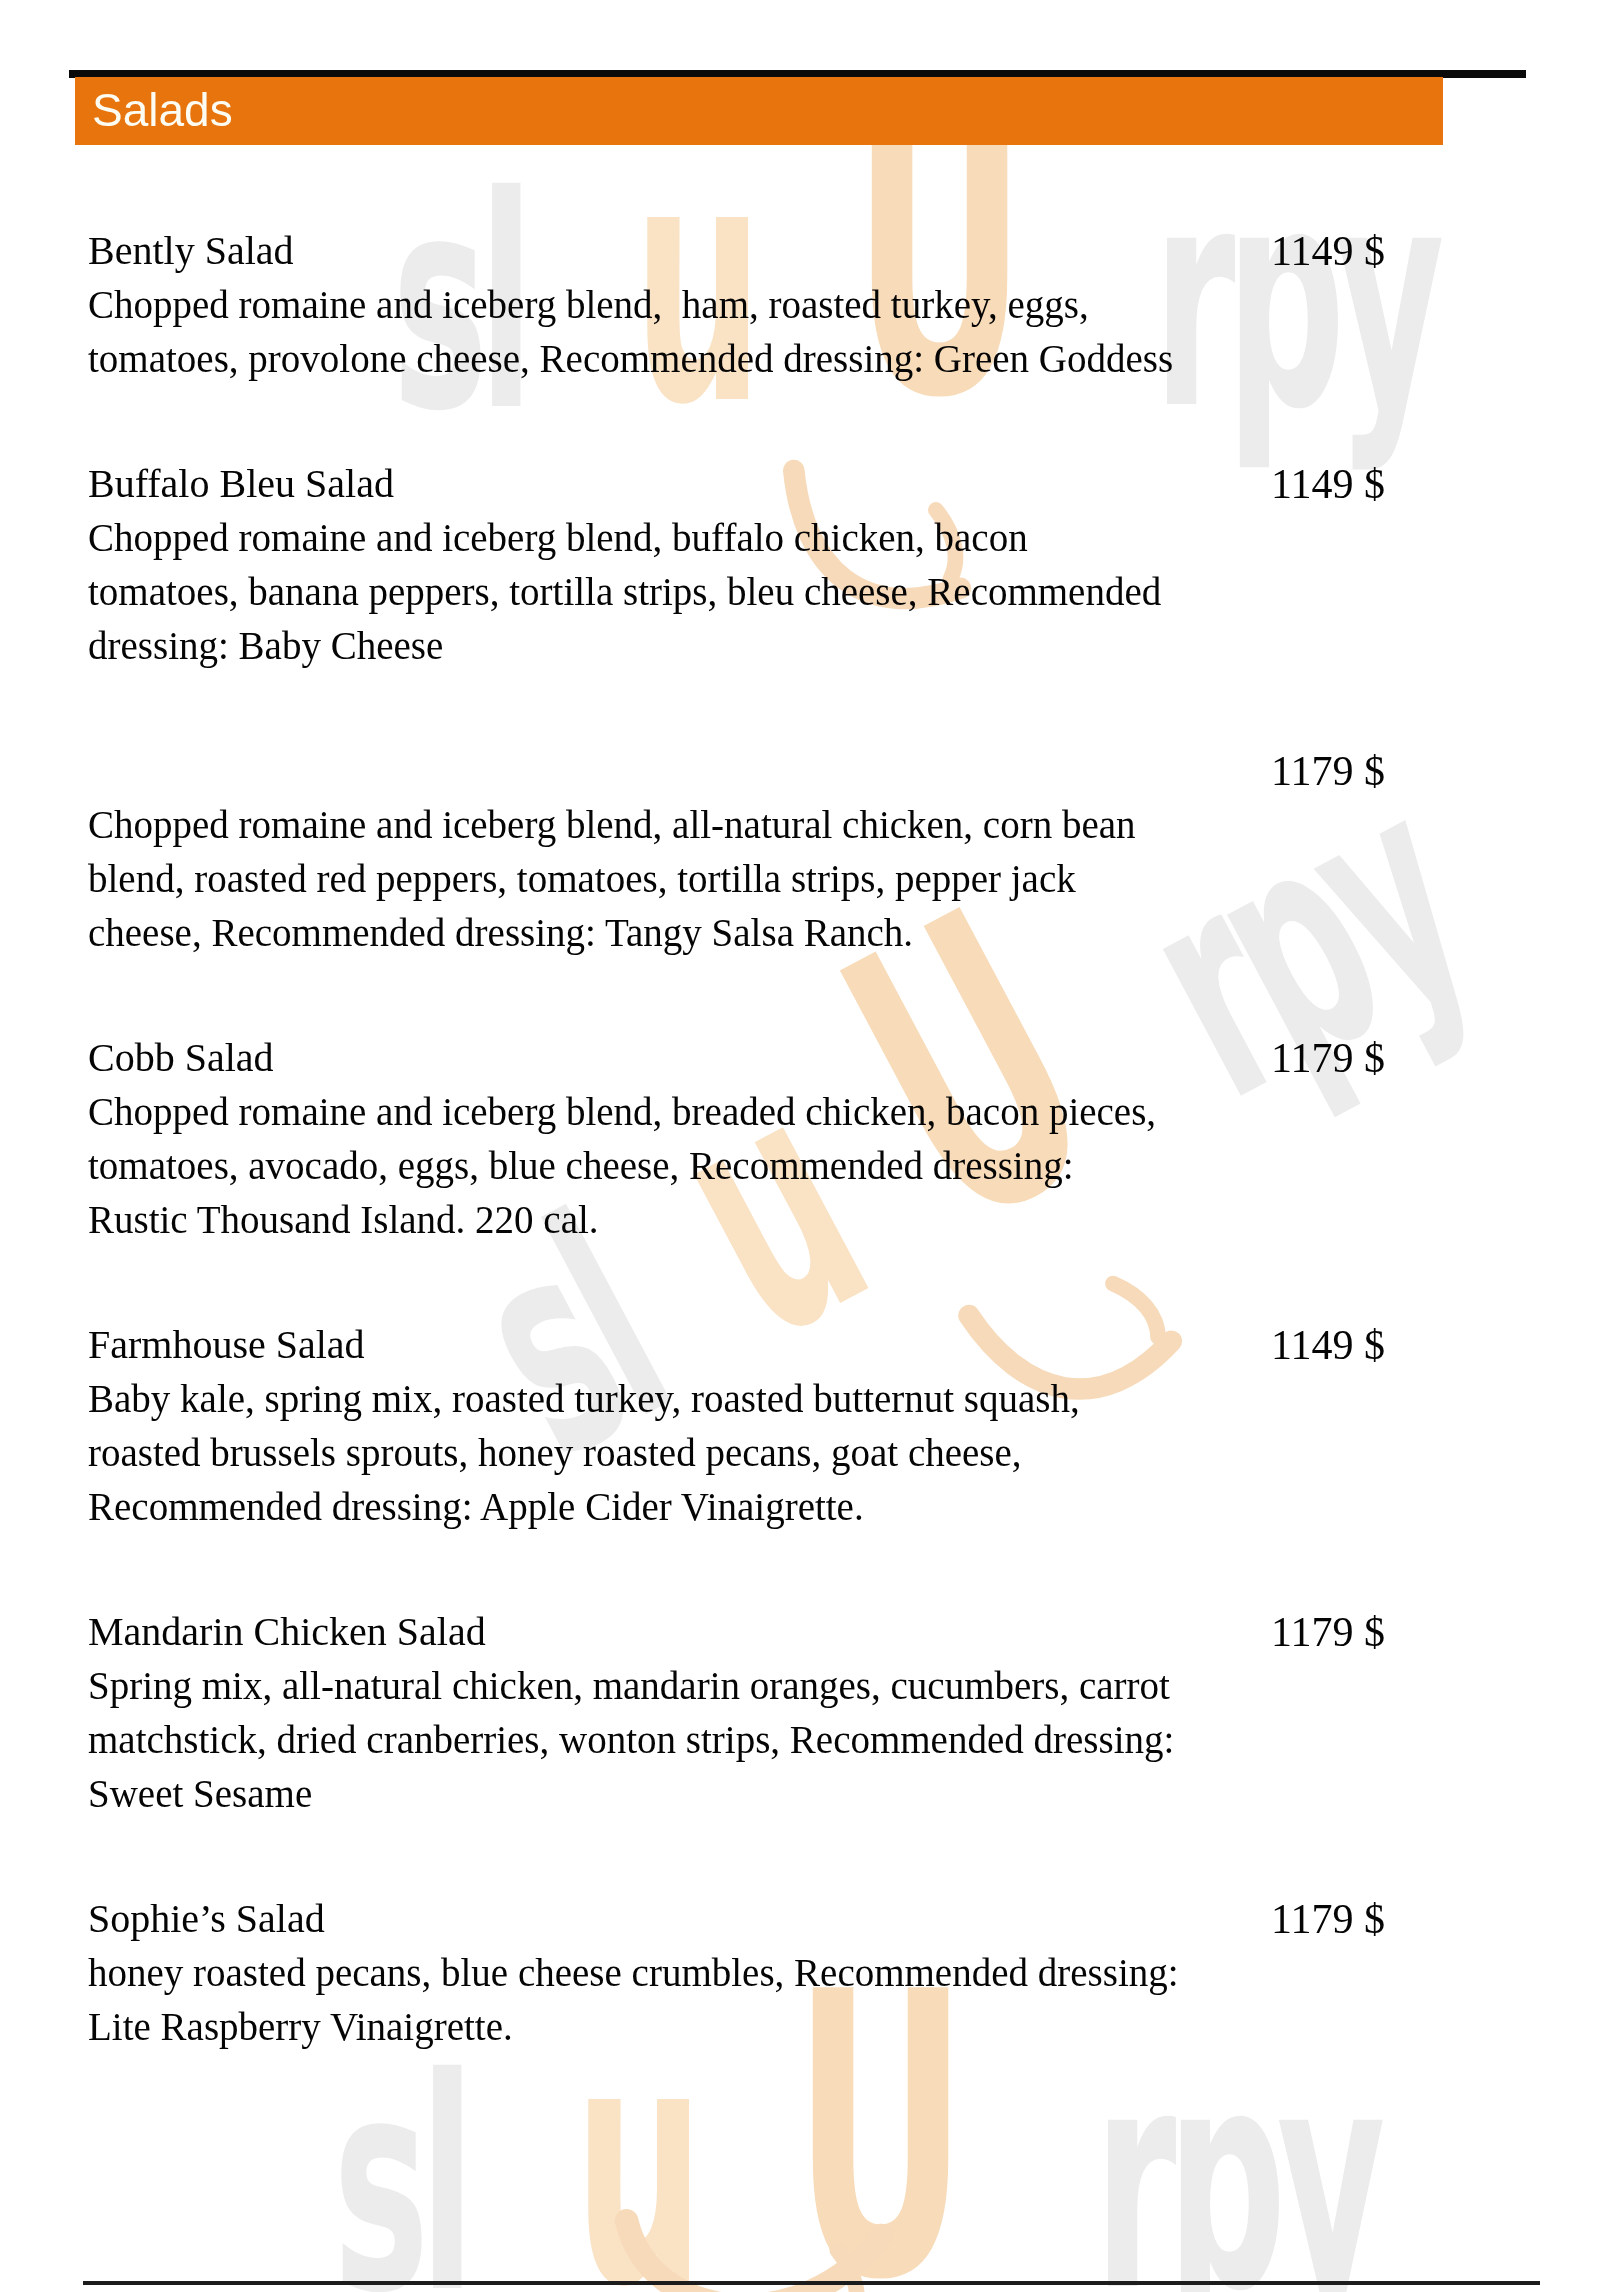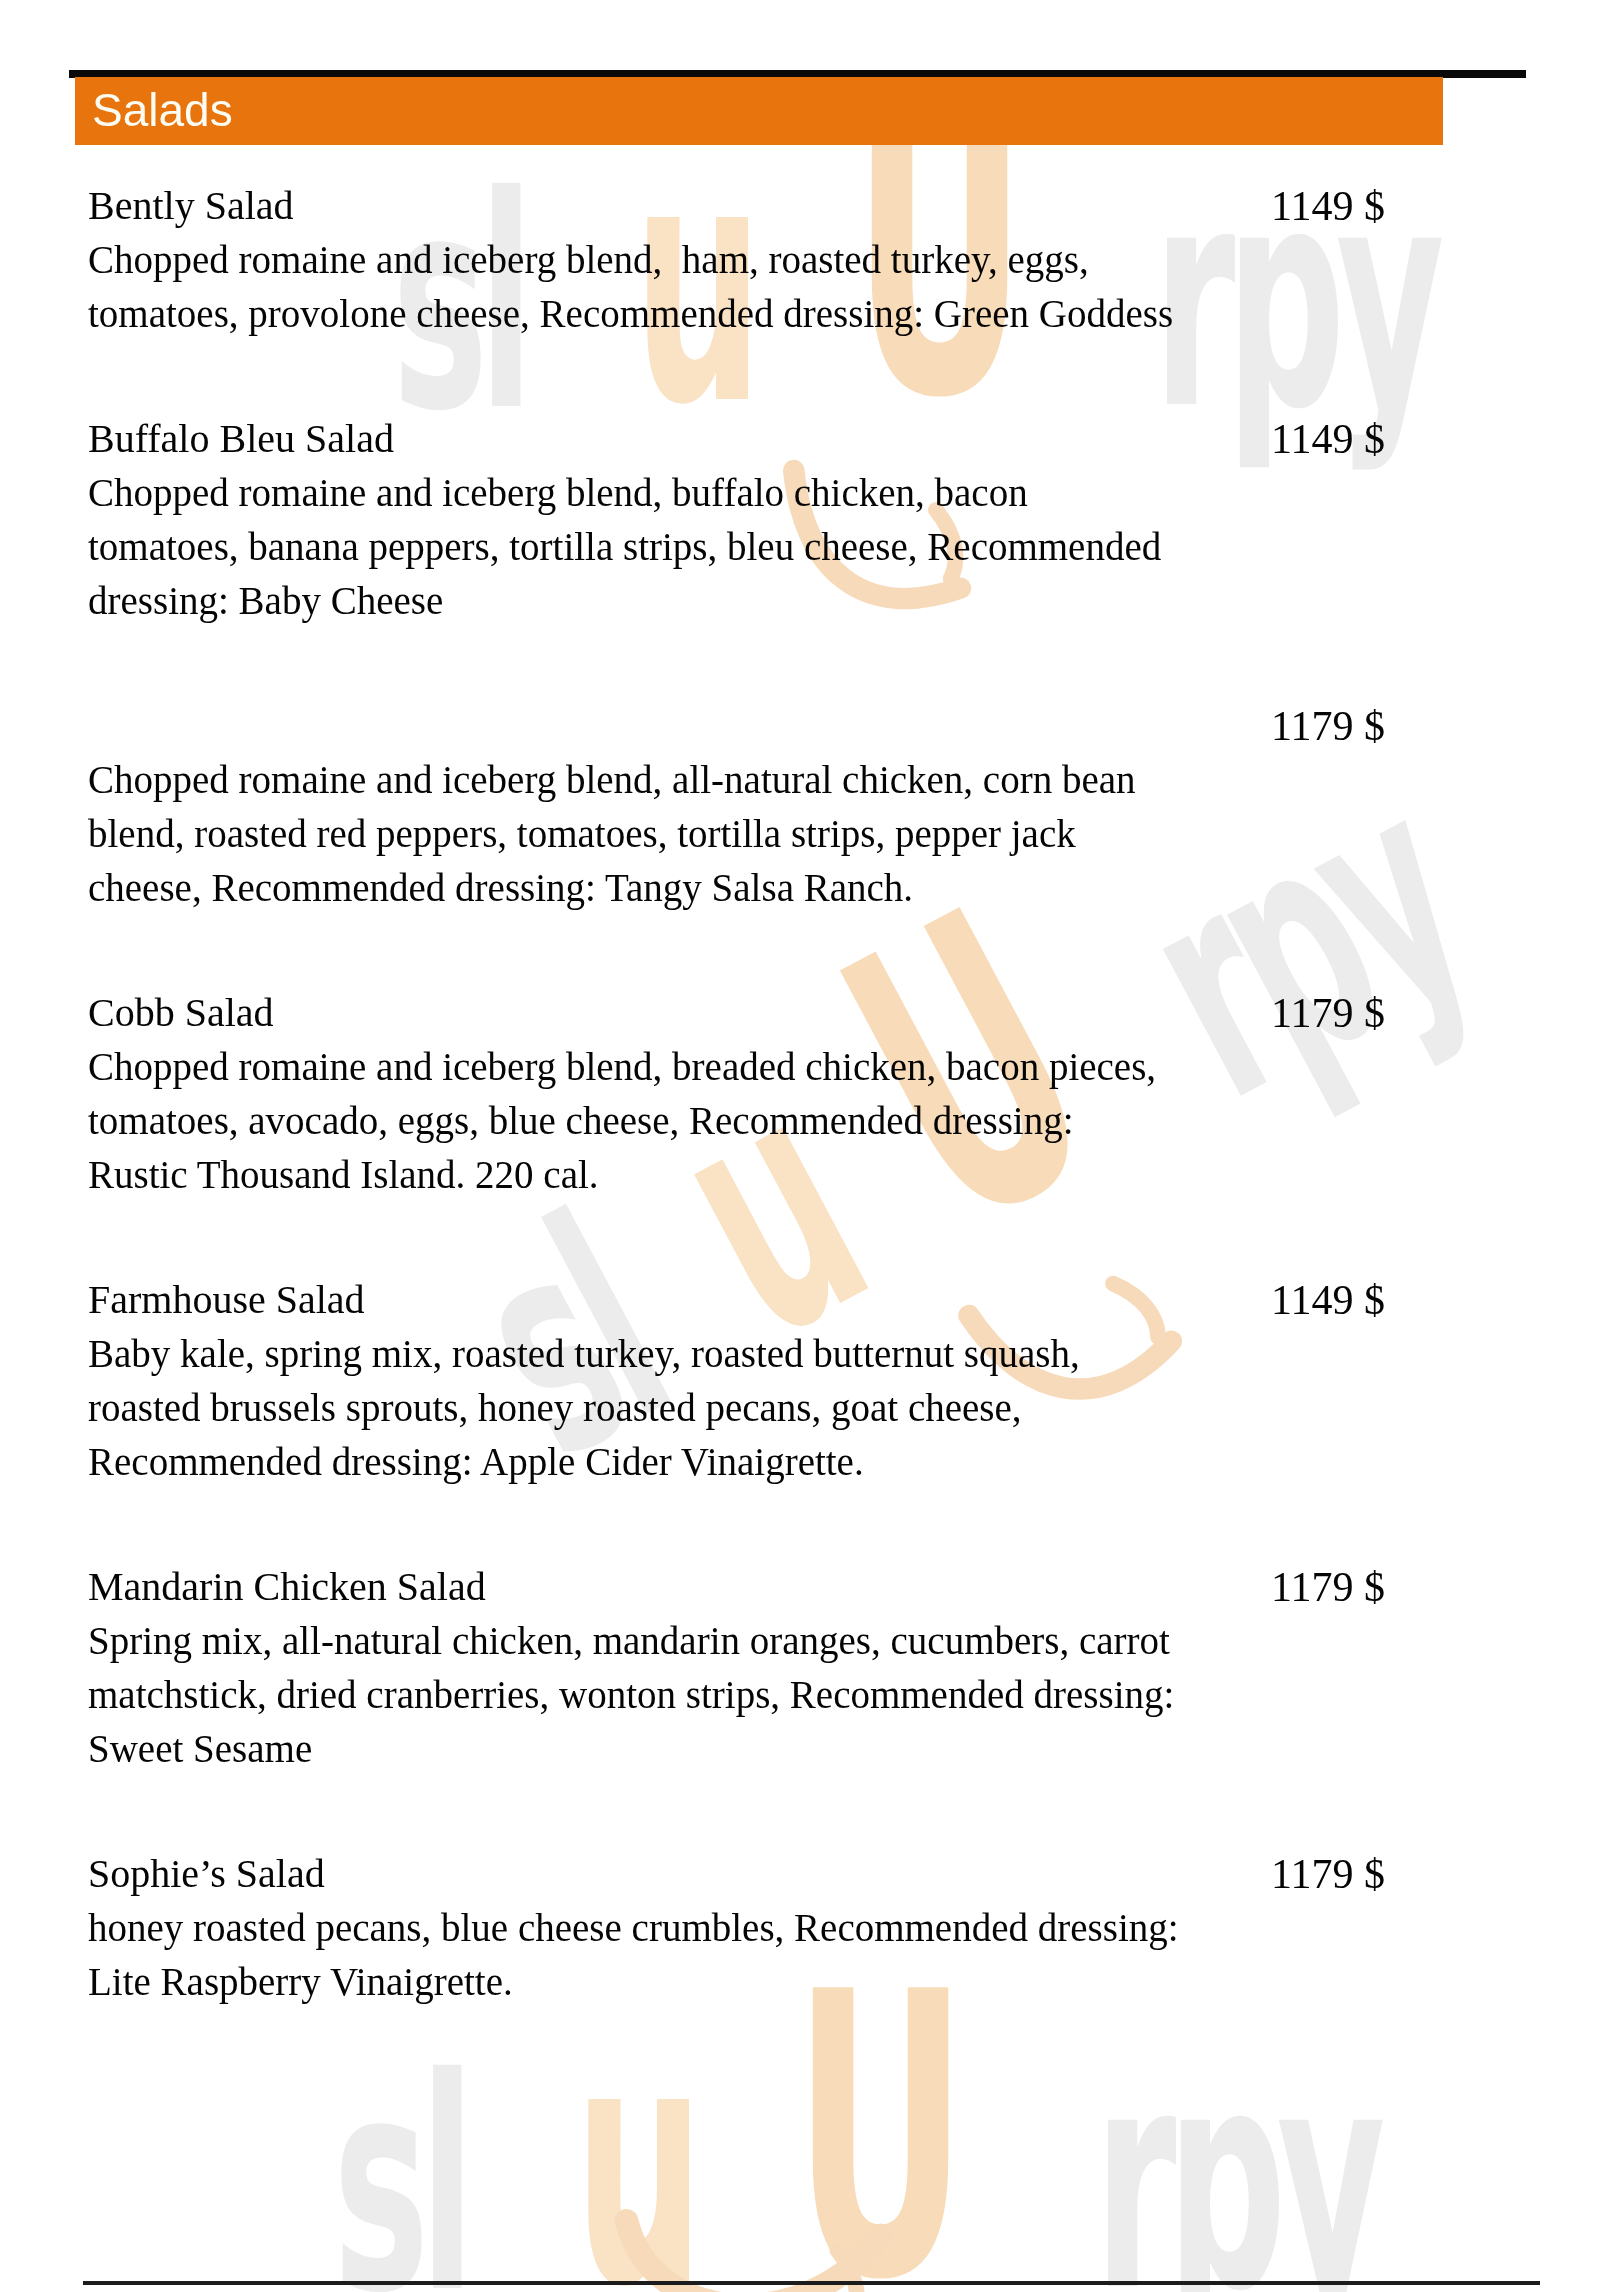--- a/index.html
+++ b/index.html
@@ -41,21 +41,21 @@
   }
   .banner-title{
     font-family:"Liberation Sans", sans-serif;
     font-size:46px;color:#FDFCF3;
     line-height:66px;padding-left:17px;
     display:block;
   }
   
   .items{position:absolute;left:88px;top:179px;width:1470px;z-index:1;}
   .item{margin-bottom:71px;}
-  .item-row{position:relative;height:54px;}
+  .item-row{position:relative;height:54px;margin-top:45px;}
   .item-name{
     font-size:40px;line-height:54px;white-space:pre;
   }
   .item-price{
     position:absolute;left:1183px;top:0;
     font-size:42px;line-height:54px;white-space:pre;
   }
   .desc-line{
     font-size:39px;line-height:54px;white-space:pre-wrap;
   }

